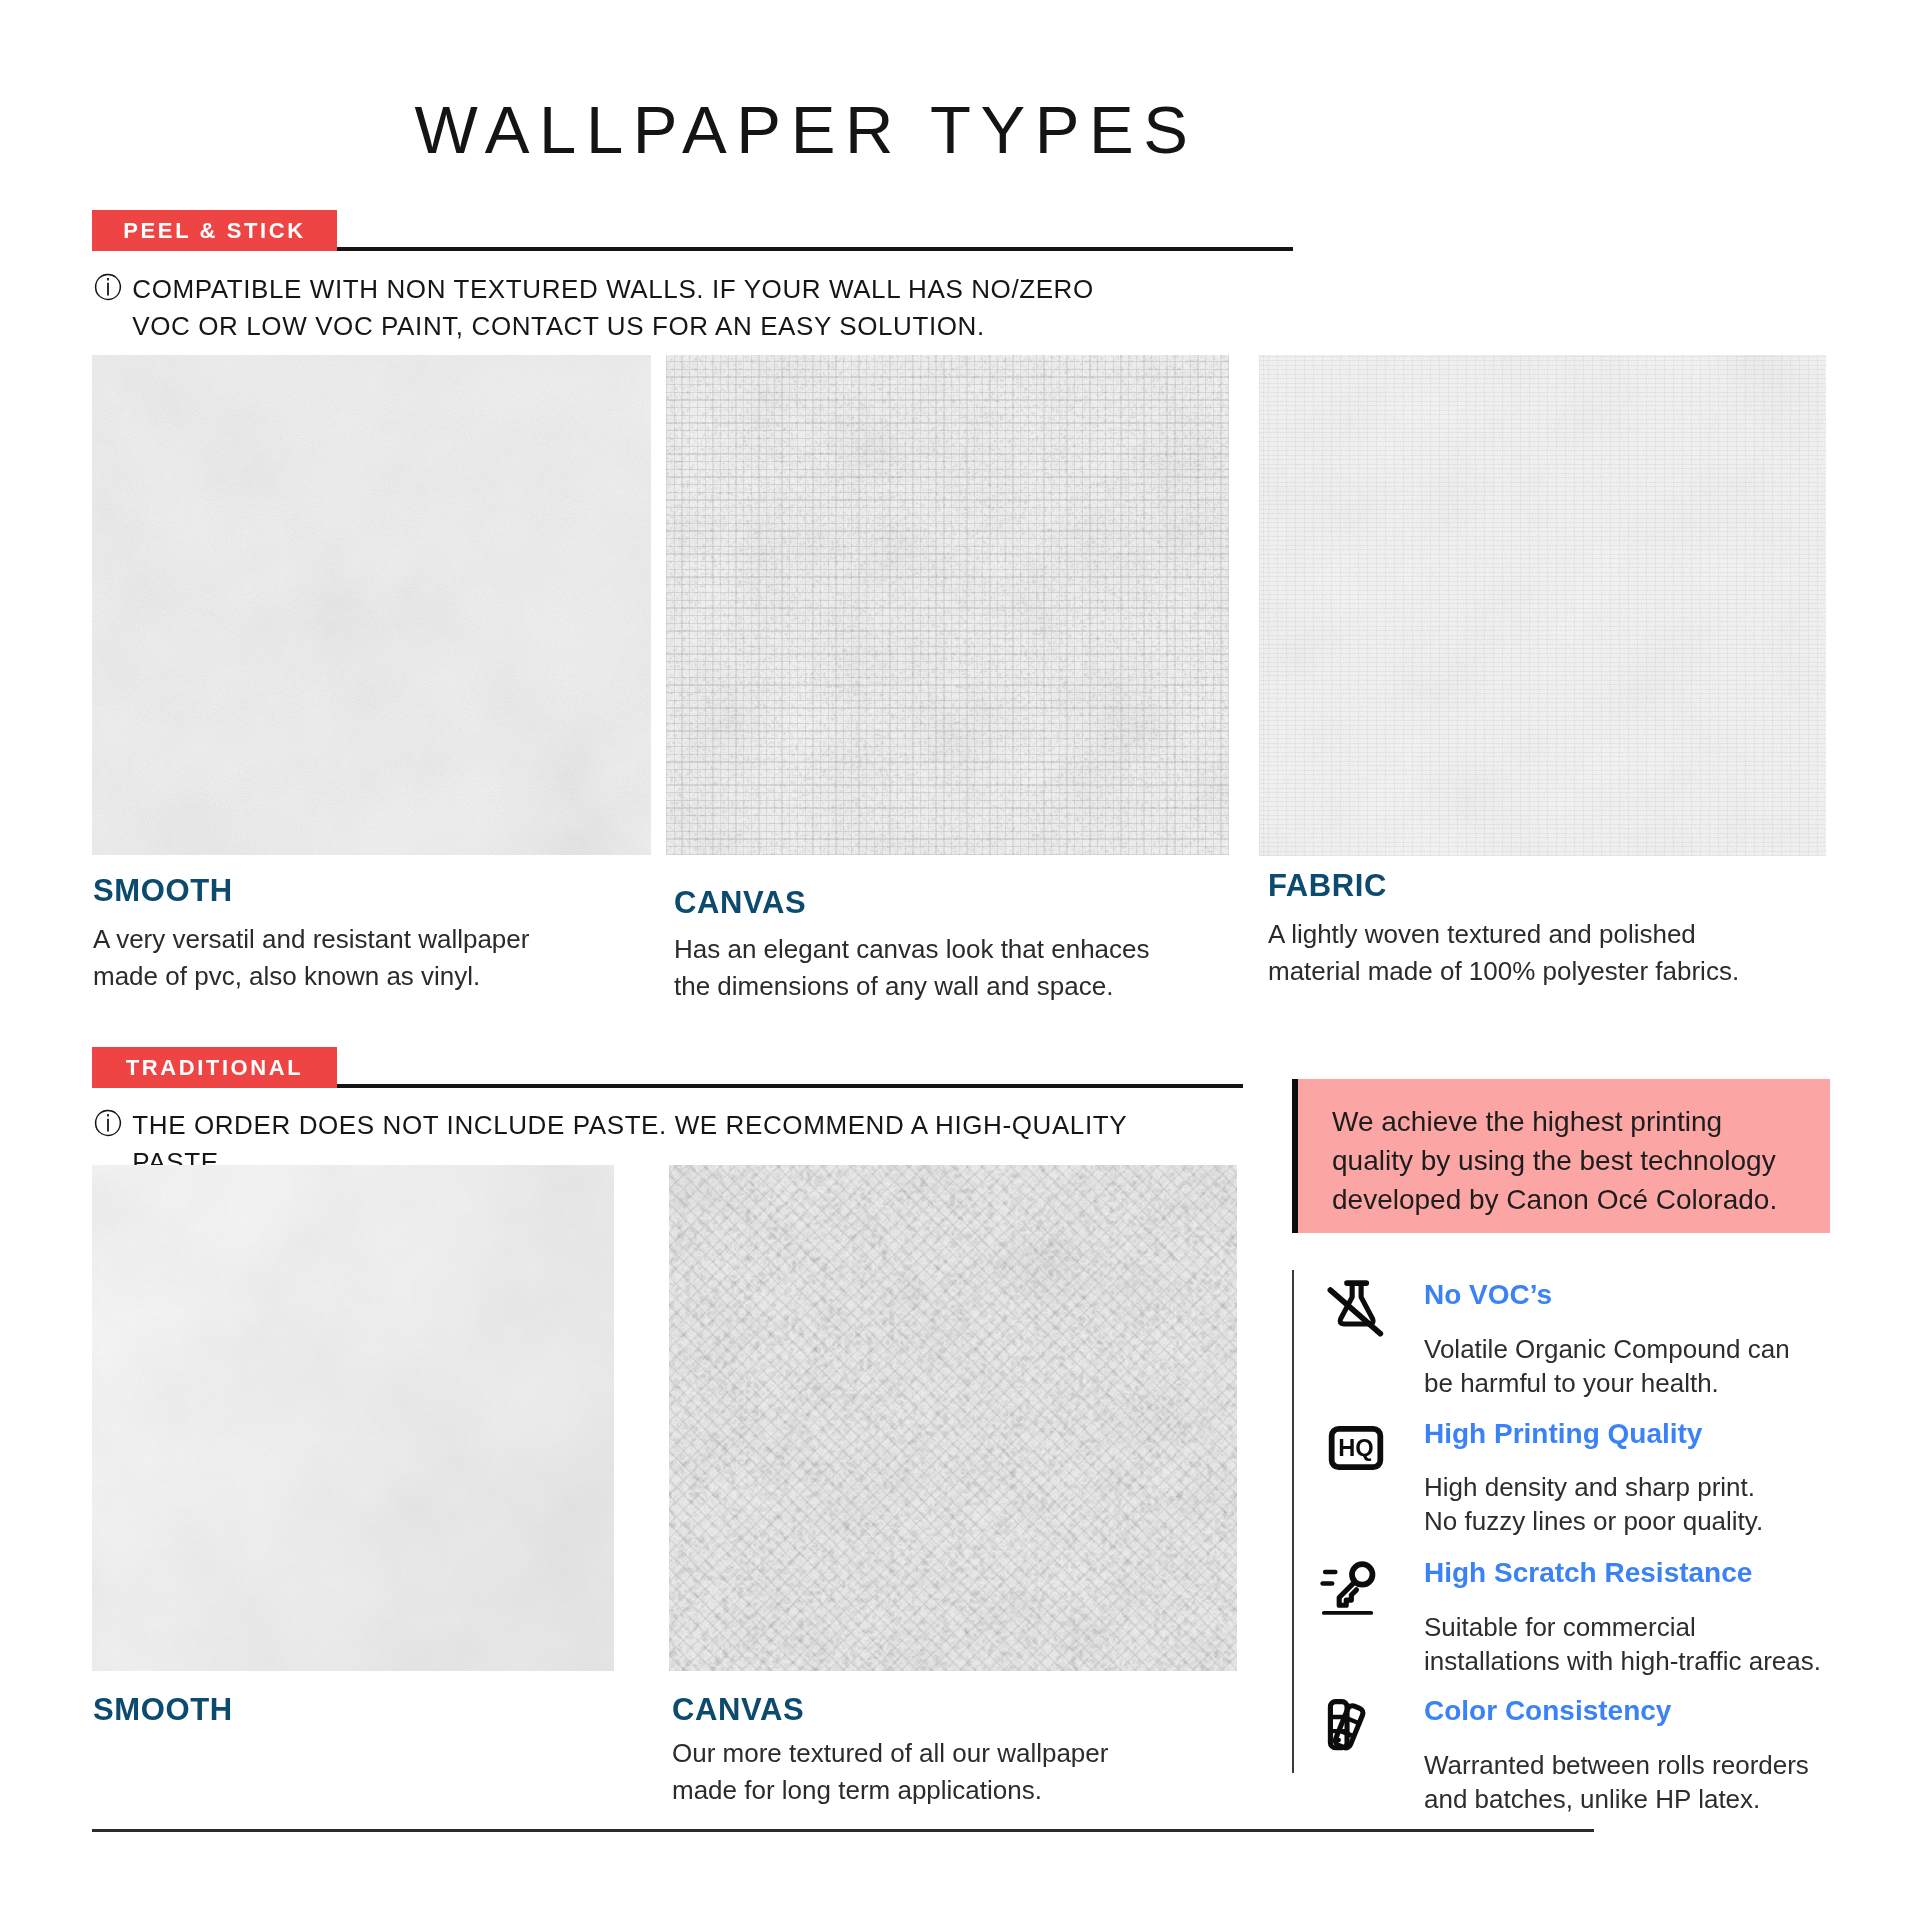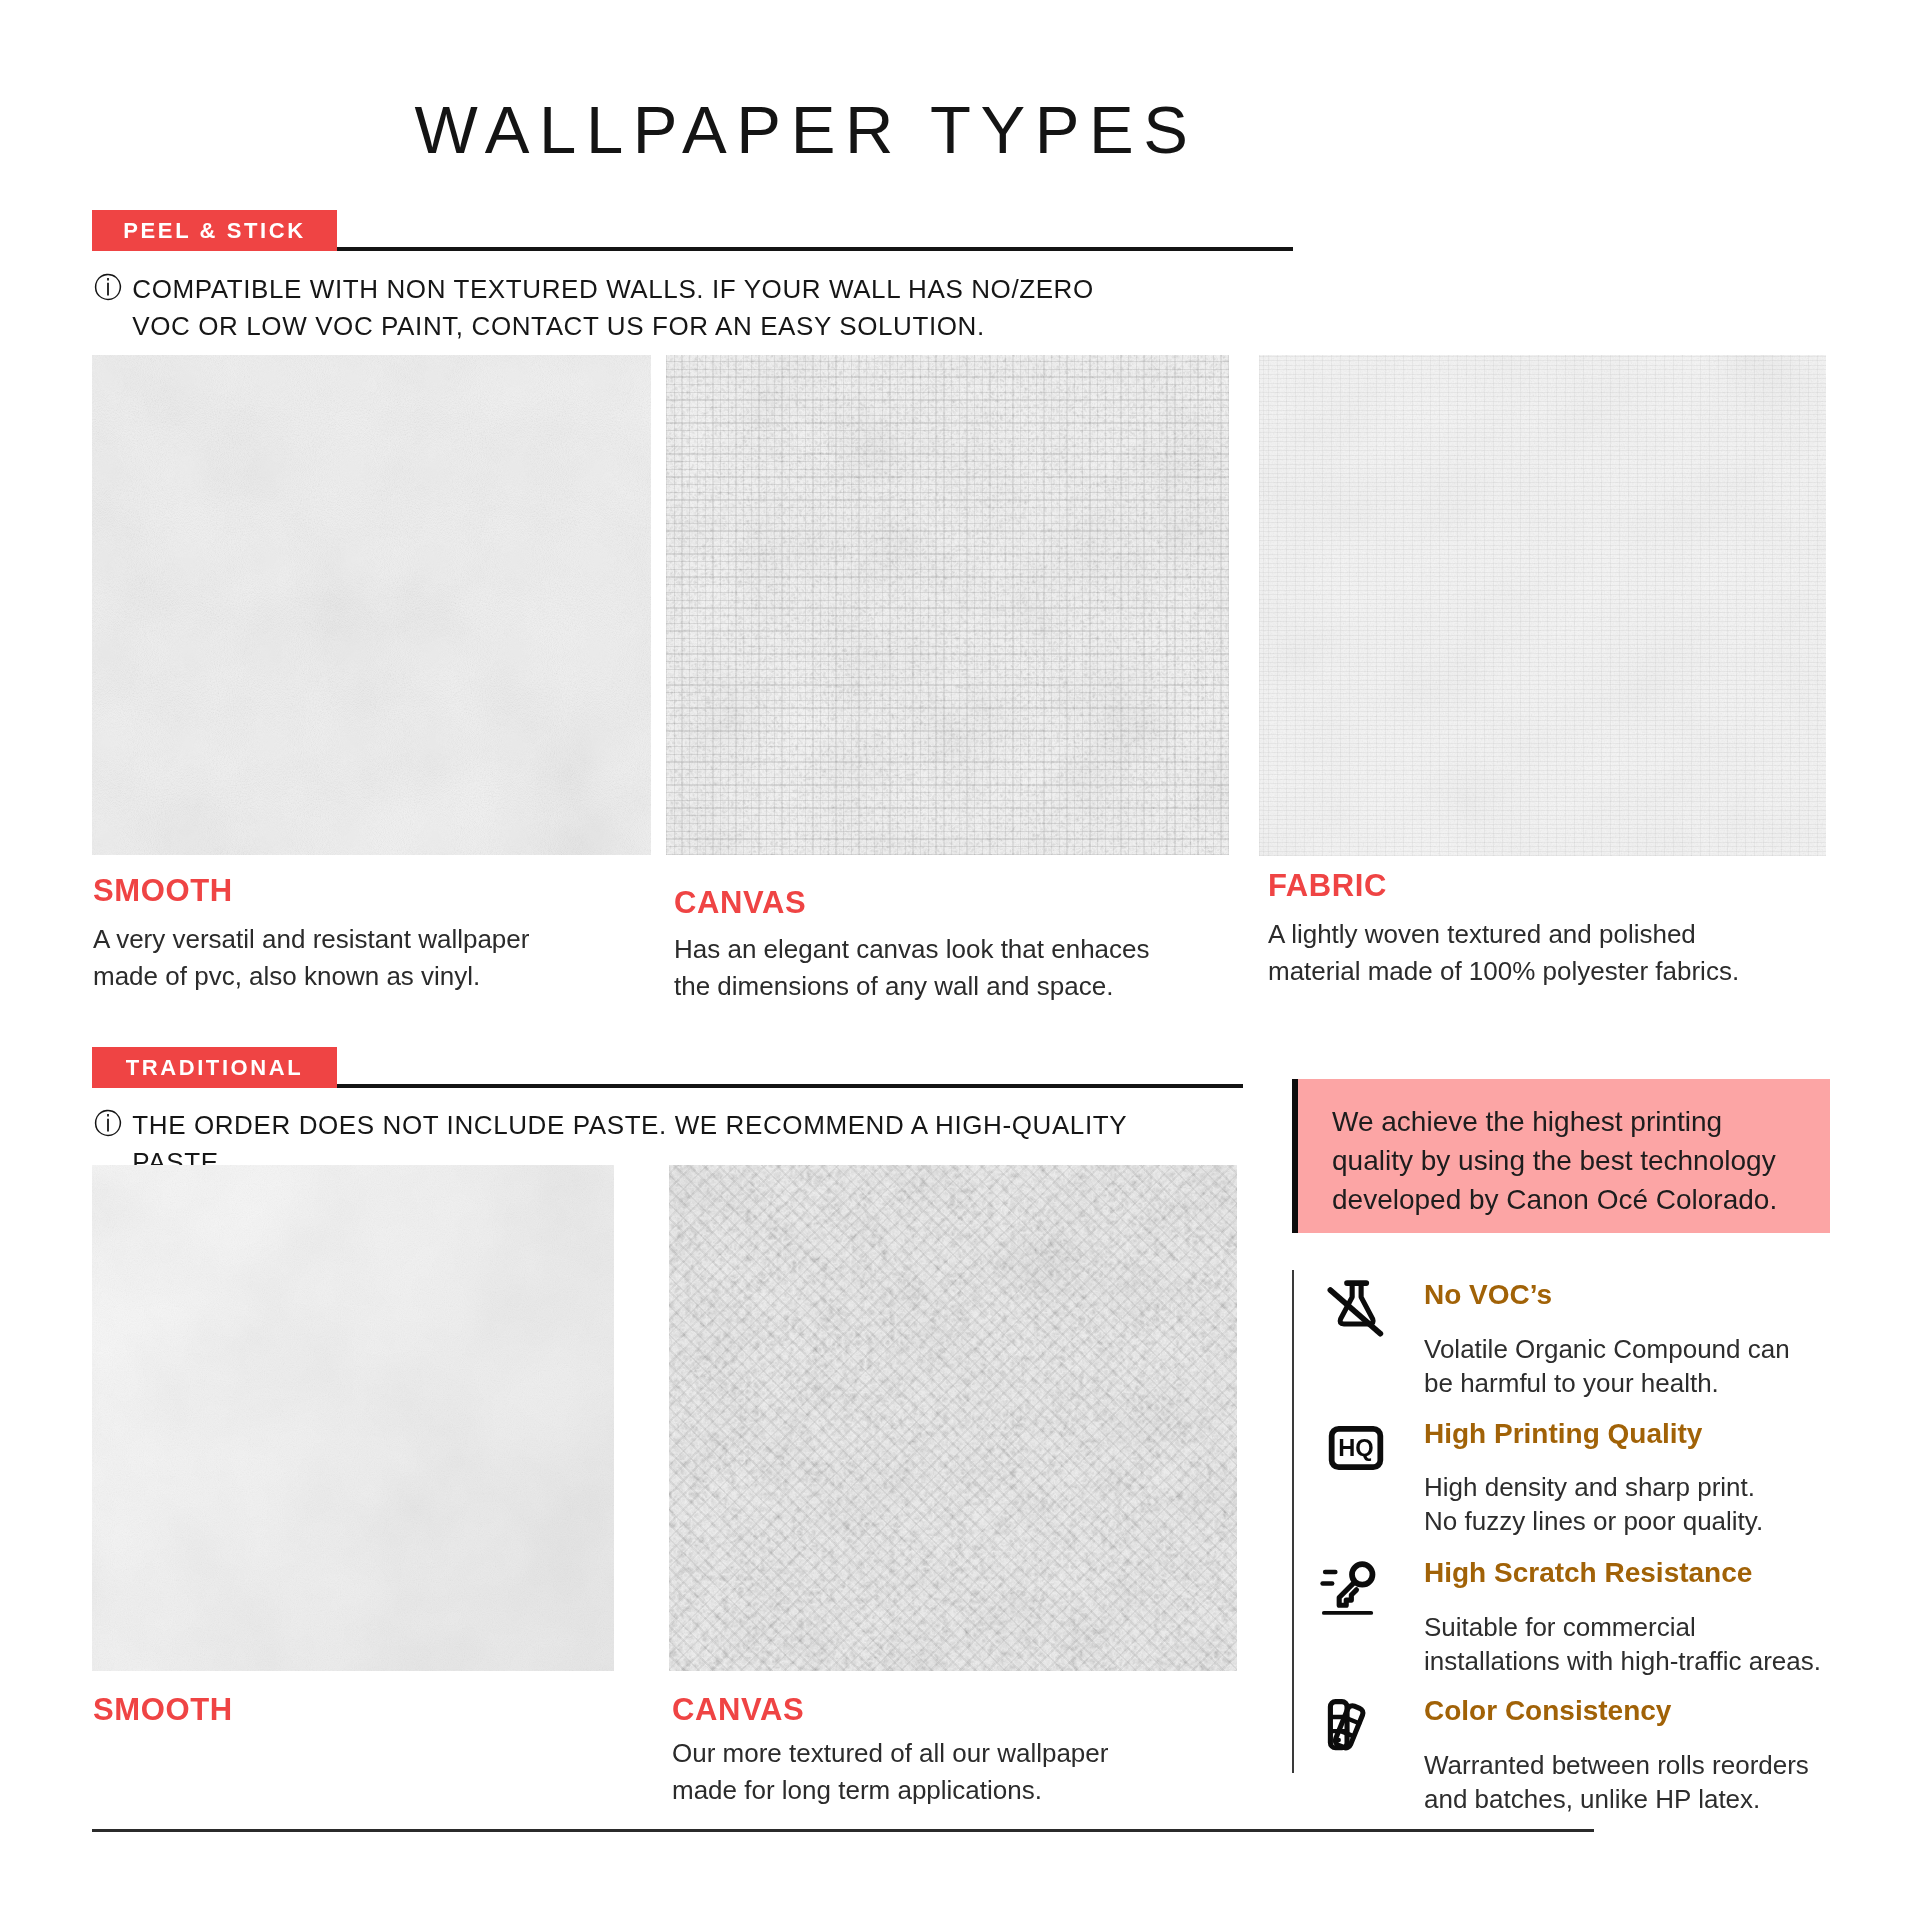--- a/index.html
+++ b/index.html
@@ -23,28 +23,28 @@
   .tex-fabric{background:
       repeating-linear-gradient(90deg, rgba(160,160,160,.12) 0 0.6px, rgba(0,0,0,0) 0.6px 4.5px),
       repeating-linear-gradient(0deg, rgba(160,160,160,.14) 0 0.6px, rgba(0,0,0,0) 0.6px 4.5px),
       #f6f6f6;}
   .tex-smooth{background:#f2f2f2;}
   .tex-smooth-soft{background:linear-gradient(125deg,#fbfbfb 0%,#f1f1f1 55%,#e9e9e9 100%);}
   .tex-canvas-rough{background:
       repeating-linear-gradient(45deg, rgba(140,140,140,.16) 0 1.9px, rgba(0,0,0,0) 1.9px 10.3px),
       repeating-linear-gradient(-45deg, rgba(150,150,150,.16) 0 1.9px, rgba(0,0,0,0) 1.9px 10.3px),
       #f3f3f3;}
-  .sw-title{font-size:31px;font-weight:bold;letter-spacing:0.6px;color:#ef4444;}
+  .sw-title{font-size:31px;font-weight:bold;letter-spacing:0.6px;color:#0c4a6e;}
   .sw-desc{font-size:26px;line-height:37px;color:#2b2b2b;white-space:pre-line;}
   .qbox{background:#fca5a5;}
   .qbar{background:#0d0d0d;}
   .qtext{font-size:28px;line-height:39px;color:#1d1d1d;white-space:pre-line;}
   .vline{background:#3a3a3a;}
   .f-icon{width:64px;height:64px;text-decoration:underline;}
-  .f-title{font-size:28px;font-weight:bold;color:#a16207;}
+  .f-title{font-size:28px;font-weight:bold;color:#3b82f6;}
   .f-desc{font-size:26px;line-height:34px;color:#2d2d2d;white-space:pre-line;margin-top:22px;}
 </style>
 </head>
 <body>
 
 <div class="canvas">
 
   <div class="abs page-title" style="left:0;top:91px;width:1612px;">WALLPAPER TYPES</div>
 
   <div class="abs rule" style="left:92px;top:247px;width:1201px;height:3.9px;"></div>

